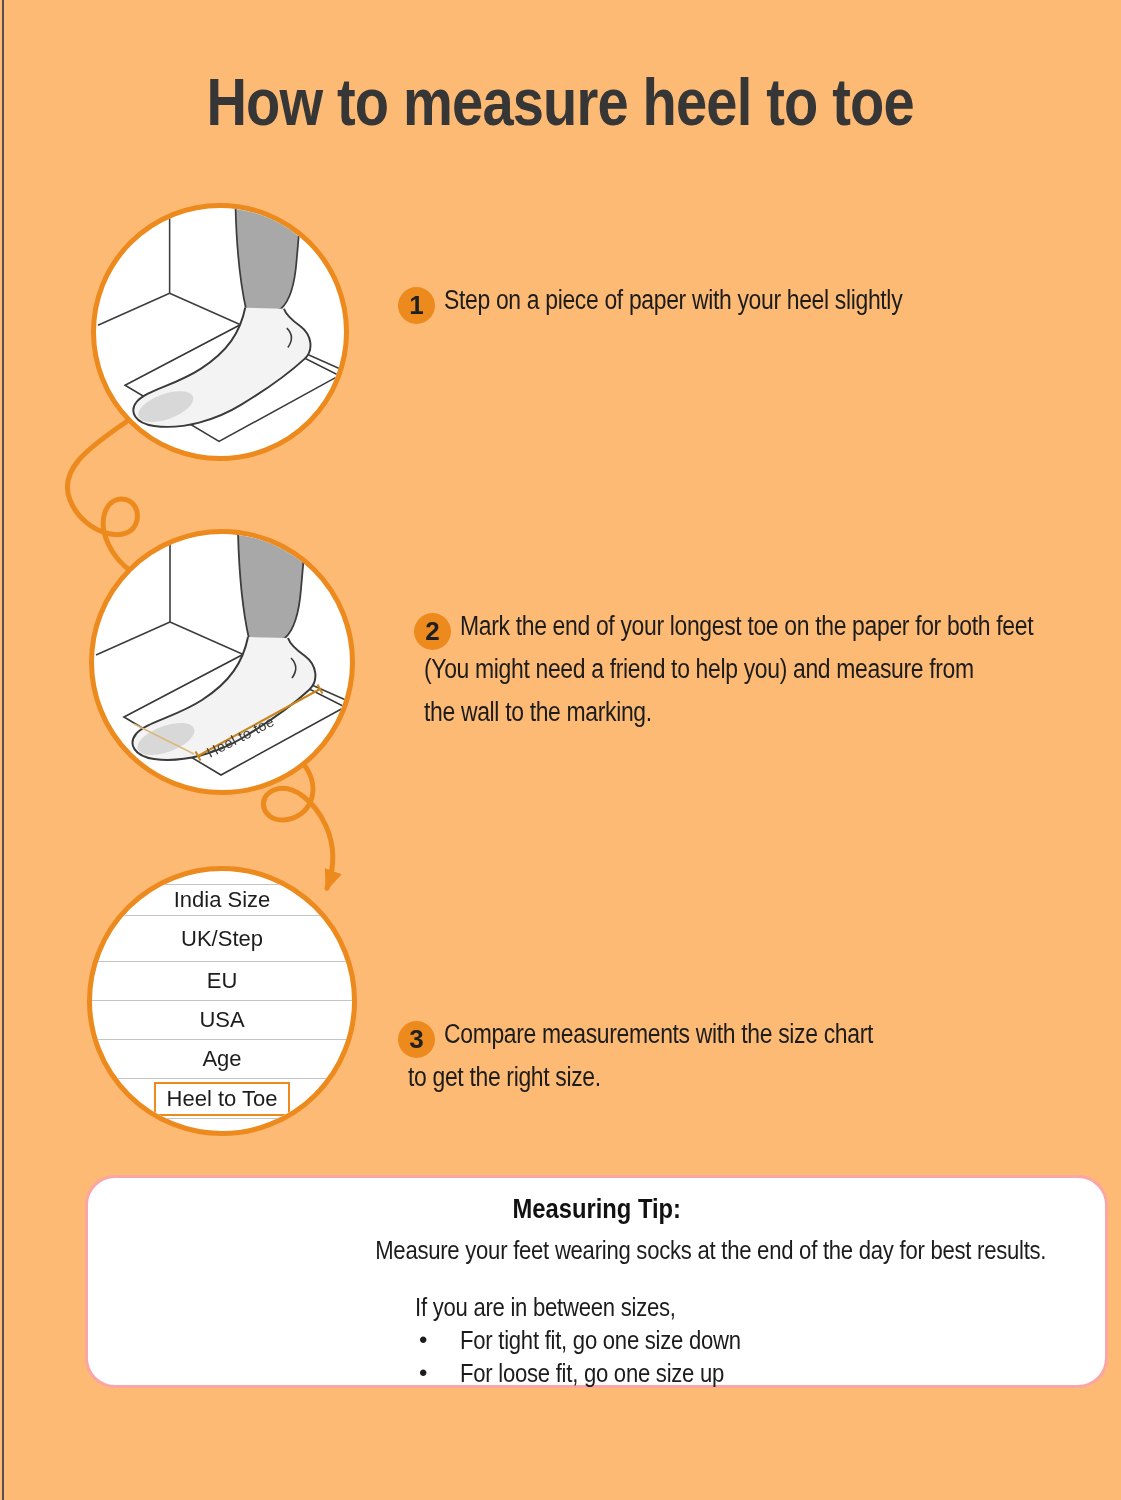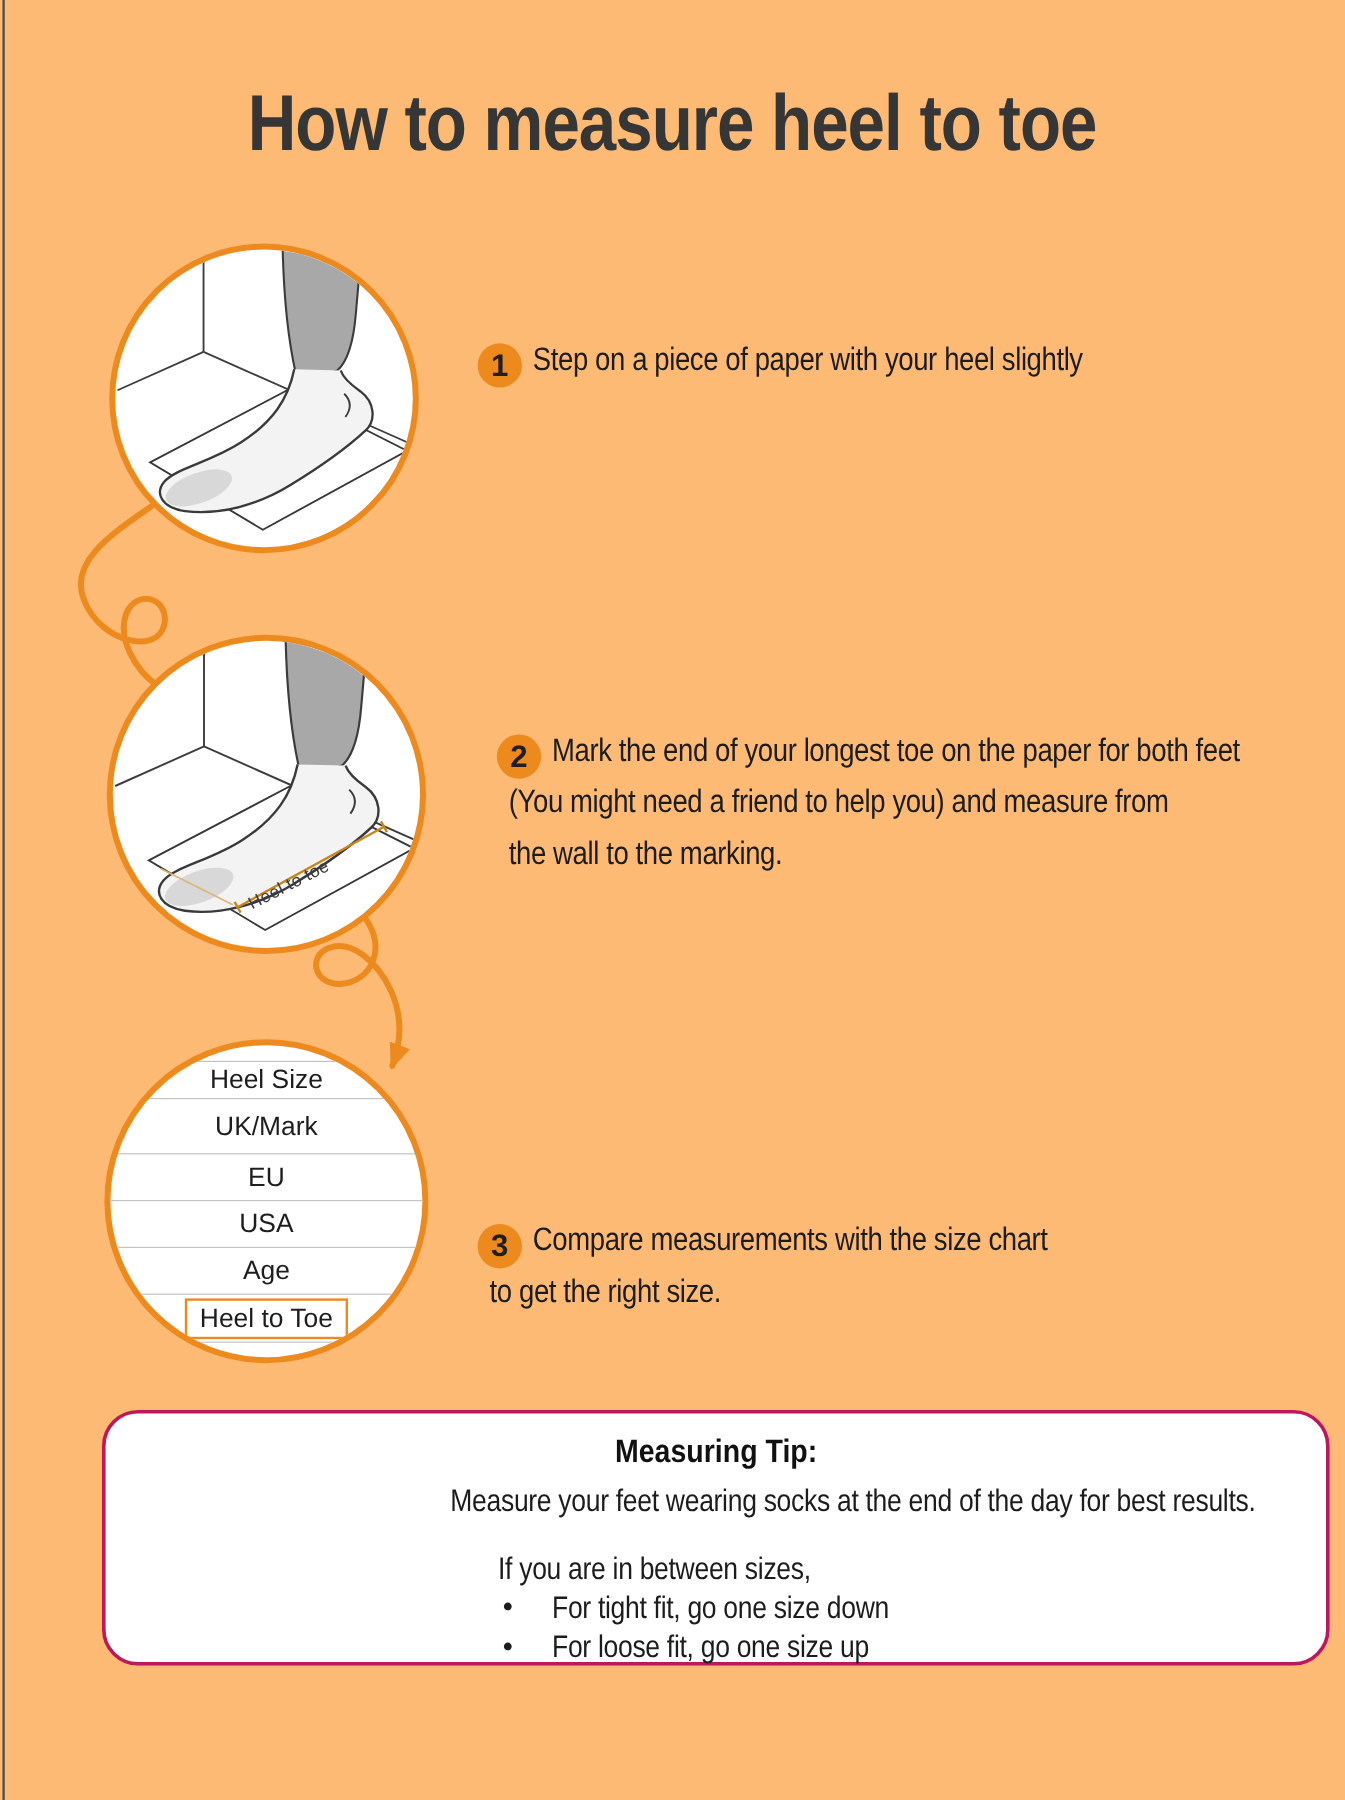--- a/index.html
+++ b/index.html
@@ -64,21 +64,21 @@
   .chart-row.r1{height:31px;}
   .chart-row.r2{height:46px;}
   .chart-row.last{border-bottom:1.5px solid #c4c4c4;height:41px;}
   .heel-box{
     display:inline-block;border:2.5px solid var(--accent-orange,#ED8A1D);
     padding:0 11px;line-height:30px;font-size:22px;color:#1d1d1d;
   }
   
   .tip-box{
     position:absolute;left:85px;top:1175px;width:1023px;height:213px;
-    border:3px solid #be185d;border-radius:30px;background:#fff;
+    border:3px solid #fca5a5;border-radius:30px;background:#fff;
   }
   .tip-title-wrap{text-align:center;margin-top:14px;height:34px;line-height:34px;}
   .tip-title{display:inline-block;font-size:27px;font-weight:bold;color:#111;
     transform:scaleX(0.88);transform-origin:50% 50%;white-space:nowrap;}
   .tip-line1-wrap{text-align:right;margin-top:7px;height:34px;line-height:34px;}
   .tip-body{display:inline-block;font-size:26px;color:#1c1c1c;letter-spacing:-0.3px;
     transform:scaleX(0.85);transform-origin:50% 50%;white-space:nowrap;}
   .tip-left{margin-left:327px;margin-top:24px;}
   .tip-line2{height:32px;line-height:32px;white-space:nowrap;}
   .tip-body-l{display:inline-block;font-size:26px;color:#1c1c1c;letter-spacing:-0.3px;
@@ -140,24 +140,24 @@
       <path class="heel-crease" d="M197,124 q9,9 1,20"></path>
       <path class="measure-faint" d="M40,190 L100,220"></path>
       <path class="measure" d="M104,222 L226,155 M101.5,217.5 L106.5,226.5 M223.5,150.5 L228.5,159.5"></path>
       <text class="measure-label" x="116" y="224" transform="rotate(-27 116 224)">Heel to toe</text>
     </svg>
   </div>
 
   <div class="o-circle c3">
     <div class="chart-spacer"></div>
     <div class="chart-row r1">
-      <span>Heel Size</span>
+      <span>India Size</span>
     </div>
     <div class="chart-row r2">
-      <span>UK/Mark</span>
+      <span>UK/Step</span>
     </div>
     <div class="chart-row">
       <span>EU</span>
     </div>
     <div class="chart-row">
       <span>USA</span>
     </div>
     <div class="chart-row">
       <span>Age</span>
     </div>

